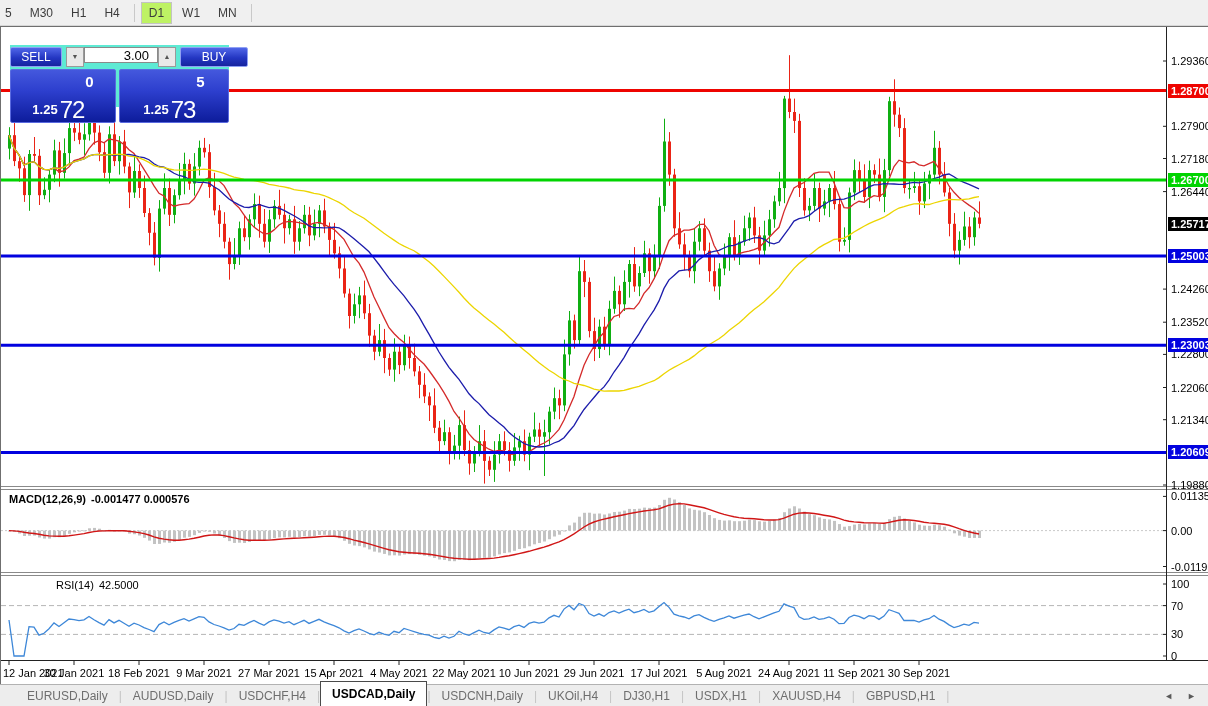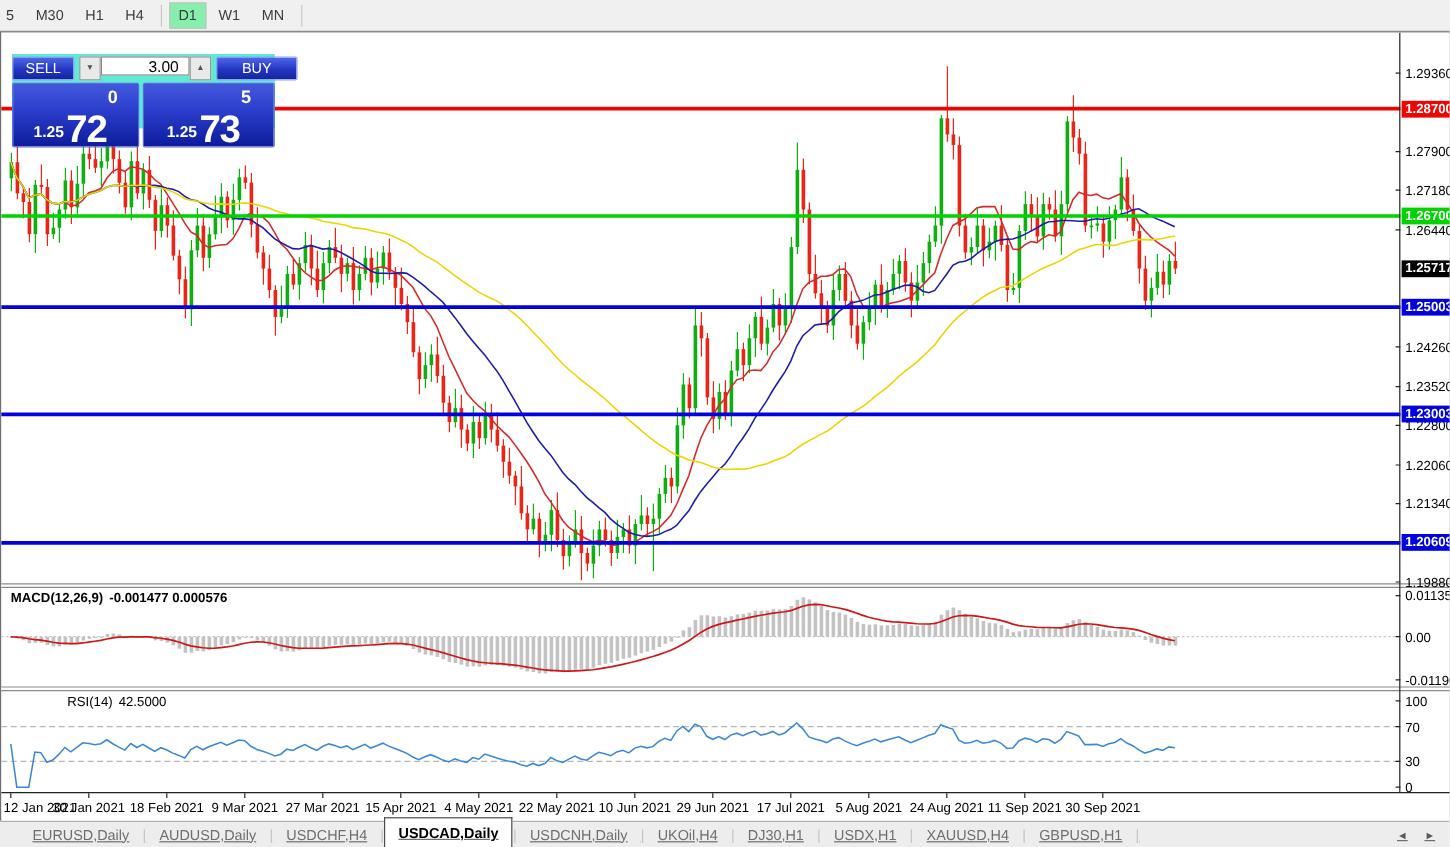--- a/index.html
+++ b/index.html
@@ -5,21 +5,21 @@
   * { margin:0; padding:0; box-sizing:border-box; }
   html,body { width:1208px; height:706px; overflow:hidden;
     font-family:"Liberation Sans", sans-serif; background:#f0f0f0; }
   .app { position:relative; width:1208px; height:706px; }
 
   
   .toolbar { position:absolute; top:0; left:0; right:0; height:26px;
     background:#f0f0f0; display:flex; align-items:center; font-size:12px;
     color:#3c3c3c; border-bottom:1px solid #d7d7d7; }
   .tf-btn { padding:3px 7px; margin:0 1px; border:1px solid transparent; cursor:default; }
-  .tf-btn.active { background:#86efac; border:1px solid #c3c3c3; }
+  .tf-btn.active { background:#bef264; border:1px solid #c3c3c3; }
   .tf-sep { width:1px; height:18px; background:#c9c9c9; margin:0 5px; }
   .tf-clip { margin-left:-3px; }
 
   
   .chart-window { position:absolute; top:26px; left:0; width:1208px; height:658px;
     background:#fff; border:1px solid #6f6f6f;
     box-shadow: inset 1px 1px 0 #b8b8b8; }
   #chart-svg { position:absolute; top:0; left:0; }
   #chart-svg text { font-family:"Liberation Sans", sans-serif; }
 
@@ -45,38 +45,38 @@
   .vol-input { position:absolute; left:74px; top:2px; width:74px; height:16px;
     border:1px solid #8a8a8a; font-size:13px; text-align:right; padding-right:8px;
     font-family:"Liberation Sans", sans-serif; color:#000; }
   .price-box { position:absolute; top:24px; height:54px; color:#fff;
     background:linear-gradient(#4458dd,#2d3fce 40%,#0d1c9b);
     border:1px solid #5a6ae0; border-radius:2px;
     display:flex; align-items:flex-end; justify-content:center; }
   .pb-sell { left:0; width:106px; }
   .pb-buy  { left:109px; width:110px; }
   .pb-small { font-size:13px; font-weight:bold; margin:0 2px 5px 0; }
-  .pb-big { font-size:32px; font-weight:bold; line-height:0.95; letter-spacing:-1px; }
+  .pb-big { font-size:24px; font-weight:normal; line-height:0.95; letter-spacing:-1px; }
   .pb-sup { font-size:15px; font-weight:bold; align-self:flex-start; margin:3px 0 0 1px; }
 
   
   .ind-label { position:absolute; left:8px; font-size:11px; color:#000; white-space:nowrap; }
   .ind-macd { top:466px;font-weight:bold; }
   .ind-rsi  { top:552px;padding-left:47px; }
   .ind-label .vals { margin-left:5px; }
 
   
   .badge { position:absolute; left:1167px; width:41px; height:14px; color:#fff;
     font-size:11px; font-weight:bold; line-height:14px; padding-left:3px;
     white-space:nowrap; }
 
   
   .tabbar { position:absolute; bottom:0; left:0; right:0; height:22px;
     background:#ededed; border-top:1px solid #b2b2b2; display:flex;
-    align-items:center; font-size:12px; color:#6e6e6e; padding-left:16px;text-decoration:underline; }
+    align-items:center; font-size:12px; color:#6e6e6e; padding-left:16px; }
   .tab { padding:2px 11px; cursor:pointer; white-space:nowrap; }
   .tab.active { background:#fff; border:1px solid #4a4a4a; border-bottom:none;
     color:#000; font-weight:bold; margin-top:-4px; padding-top:5px; height:25px; }
   .tab-sep { color:#c4c4c4; }
   .tab-arrows { margin-left:auto; margin-right:12px; color:#5a5a5a; font-size:9px; }
   .tab-arrows span { margin-left:14px; cursor:pointer; }
 </style>
 </head>
 <body>
 

